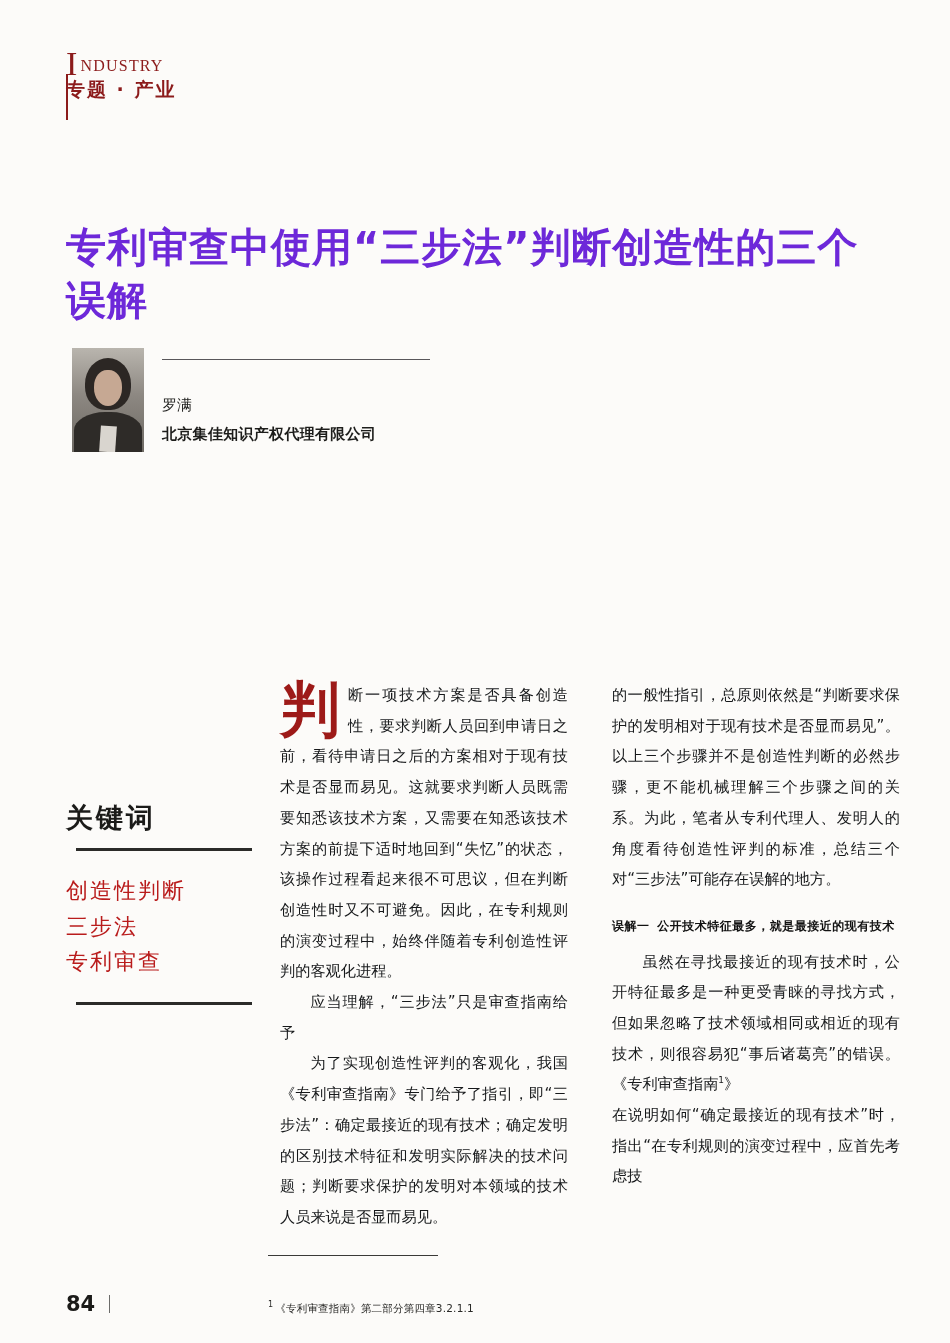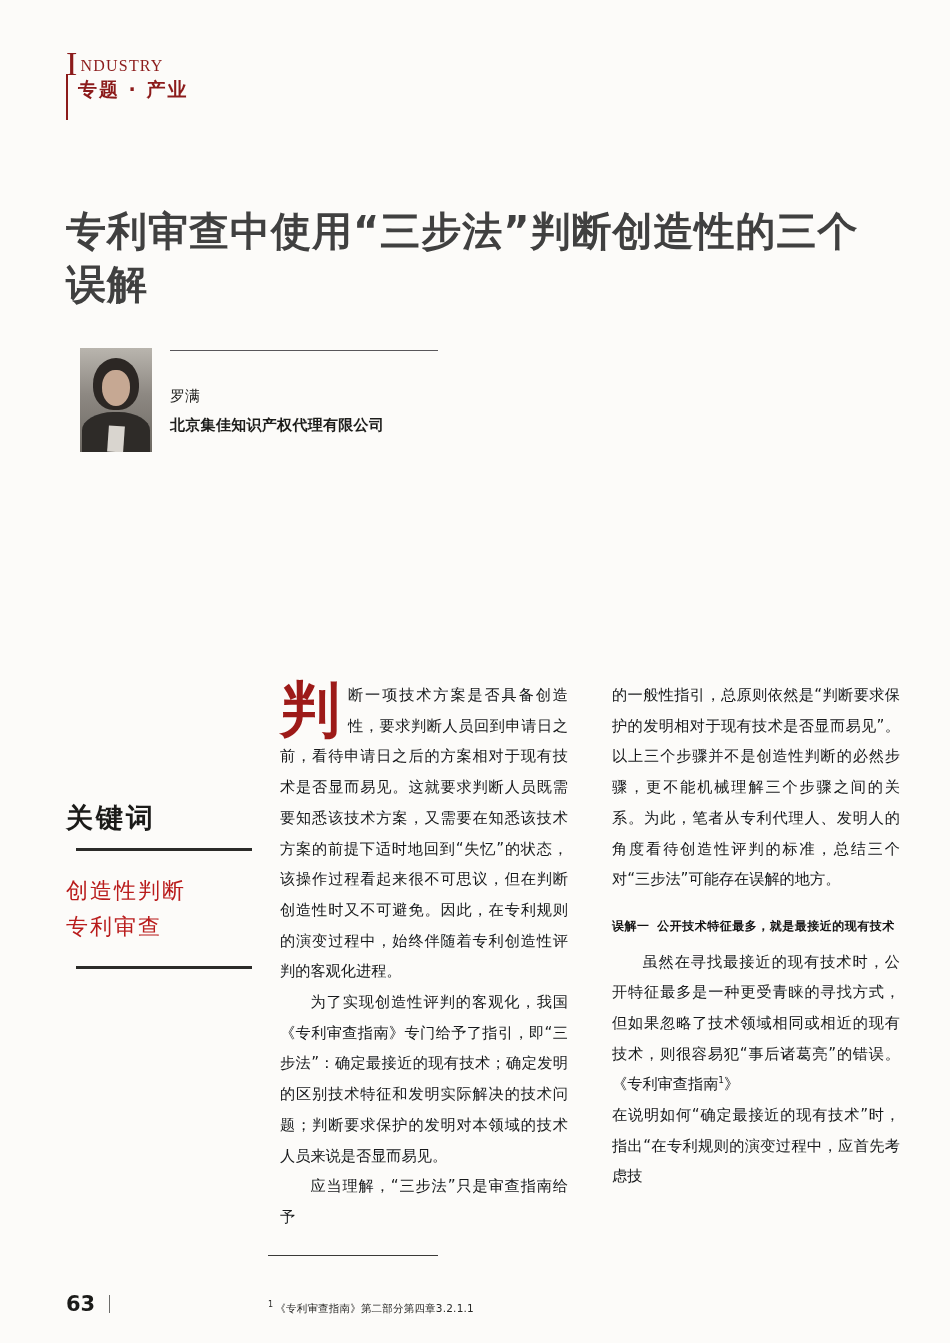--- a/index.html
+++ b/index.html
@@ -44,54 +44,54 @@
     font-family: "Liberation Serif", serif;
     position: relative;
     top: 2px;
   }
   .runhead-cn {
     font-family: "DejaVu Sans", sans-serif;
     font-size: 19px;
     color: #8c1b1b;
     letter-spacing: 2px;
     margin-top: 2px;
-    padding-left: 12px;
+    padding-left: 0;
     font-weight: 600;
   }
   .runhead-rule {
     position: absolute;
     left: 0;
     top: 26px;
     width: 2px;
     height: 46px;
     background: #8c1b1b;
   }
 
   
   .title {
     position: absolute;
     left: 66px;
-    top: 178px;
+    top: 194px;
     width: 820px;
     font-family: "DejaVu Sans", sans-serif;
     font-weight: 700;
     font-size: 40px;
     line-height: 1.34;
     letter-spacing: 1px;
-    color: #404040;
+    color: #6d28d9;
   }
 
   
   .author-block {
     position: absolute;
-    left: 80px;
+    left: 72px;
     top: 348px;
     width: 420px;
     display: flex;
-    align-items: flex-start;
+    align-items: center;
   }
   .portrait {
     width: 72px;
     height: 104px;
     background: linear-gradient(180deg,#b9b5ae 0%, #8d8882 45%, #6d6963 100%);
     position: relative;
     overflow: hidden;
     flex: 0 0 auto;
   }
   .portrait .hair {
@@ -305,42 +305,43 @@
       <div class="author-rule"></div>
       <div class="author-name">罗满</div>
       <div class="author-affil">北京集佳知识产权代理有限公司</div>
     </div>
   </div>
 
   <div class="keywords">
     <div class="kw-title">关键词</div>
     <div class="kw-rule"></div>
     <div class="kw-item">创造性判断</div>
+    <div class="kw-item">三步法</div>
     <div class="kw-item">专利审查</div>
     <div class="kw-rule bottom"></div>
   </div>
 
   <div class="col left">
     <p><span class="dropcap">判</span><span>断一项技术方案是否具备创造性，要求判断人员回到申请日之前，看待申请日之后的方案相对于现有技术是否显而易见。这就要求判断人员既需要知悉该技术方案，又需要在知悉该技术方案的前提下适时地回到“失忆”的状态，该操作过程看起来很不可思议，但在判断创造性时又不可避免。因此，在专利规则的演变过程中，始终伴随着专利创造性评判的客观化进程。</span></p>
+    <p class="indent">应当理解，“三步法”只是审查指南给予</p>
     <p class="indent">为了实现创造性评判的客观化，我国《专利审查指南》专门给予了指引，即“三步法”：确定最接近的现有技术；确定发明的区别技术特征和发明实际解决的技术问题；判断要求保护的发明对本领域的技术人员来说是否显而易见。</p>
-    <p class="indent">应当理解，“三步法”只是审查指南给予</p>
   </div>
 
   <div class="col right">
     <p>的一般性指引，总原则依然是“判断要求保护的发明相对于现有技术是否显而易见”。以上三个步骤并不是创造性判断的必然步骤，更不能机械理解三个步骤之间的关系。为此，笔者从专利代理人、发明人的角度看待创造性评判的标准，总结三个对“三步法”可能存在误解的地方。</p>
     <div class="subhead">误解一  公开技术特征最多，就是最接近的现有技术</div>
     <p class="indent"><span>虽然在寻找最接近的现有技术时，公开特征最多是一种更受青睐的寻找方式，但如果忽略了技术领域相同或相近的现有技术，则很容易犯“事后诸葛亮”的错误。《专利审查指南</span><span class="sup">1</span>》</p>
     <p>在说明如何“确定最接近的现有技术”时，指出“在专利规则的演变过程中，应首先考虑技</p>
   </div>
 
   <div class="footnote">
     <div class="footnote-rule"></div>
     <div class="footnote-text">
       <span class="fn-mark">1</span><span>《专利审查指南》第二部分第四章3.2.1.1</span>
     </div>
   </div>
 
   <div class="folio">
-    <span class="folio-num">63</span>
+    <span class="folio-num">84</span>
     <span class="folio-bar"></span>
   </div>
 
 </div>
 
 </body></html>

